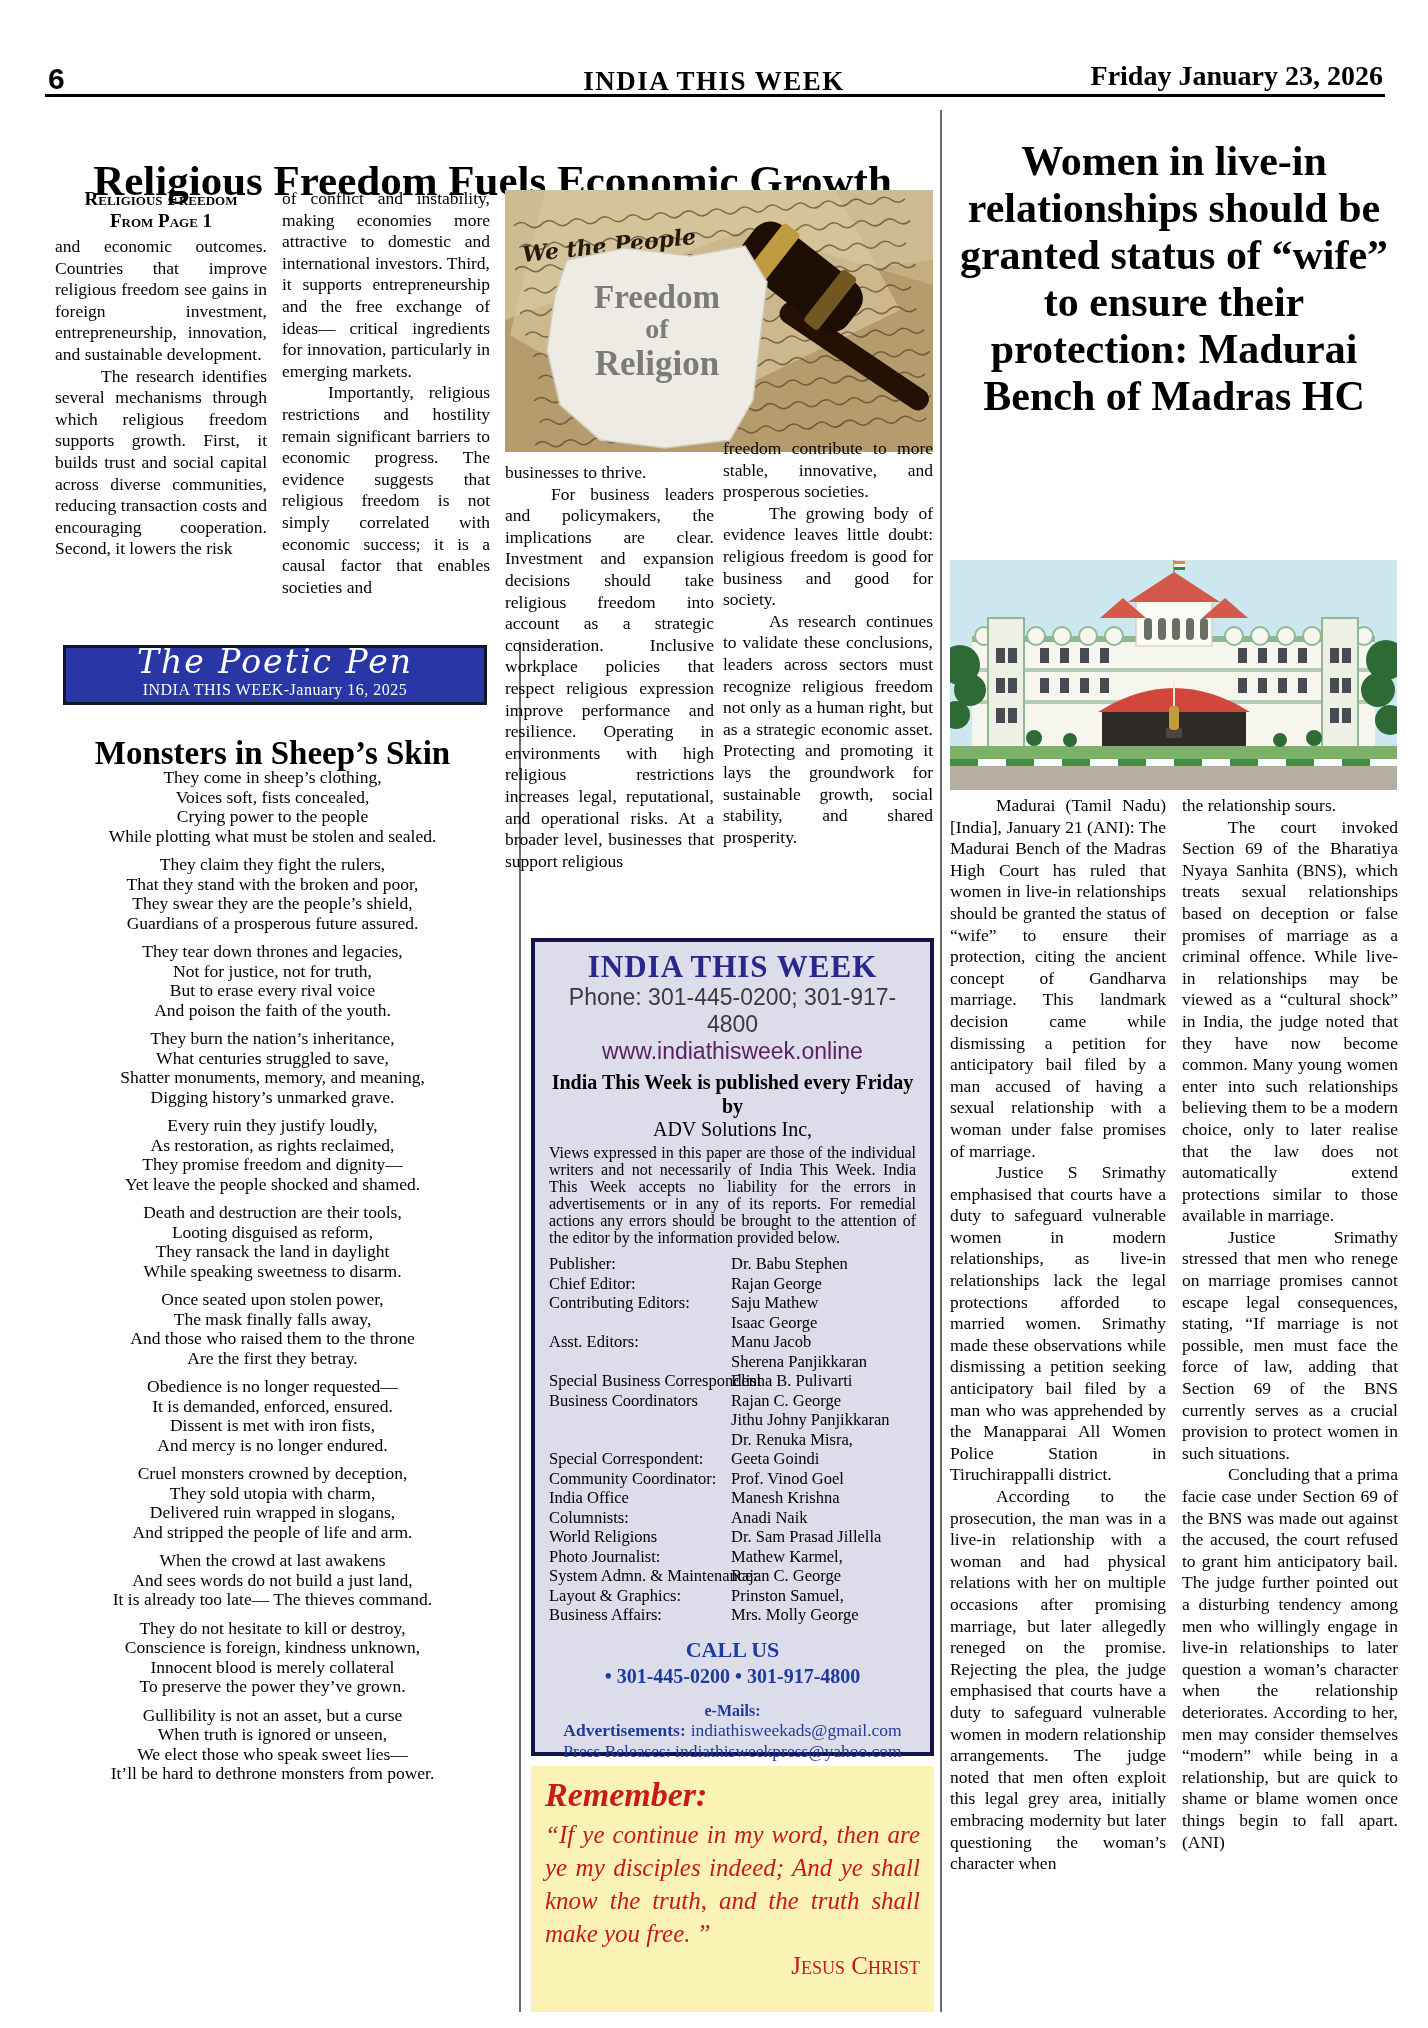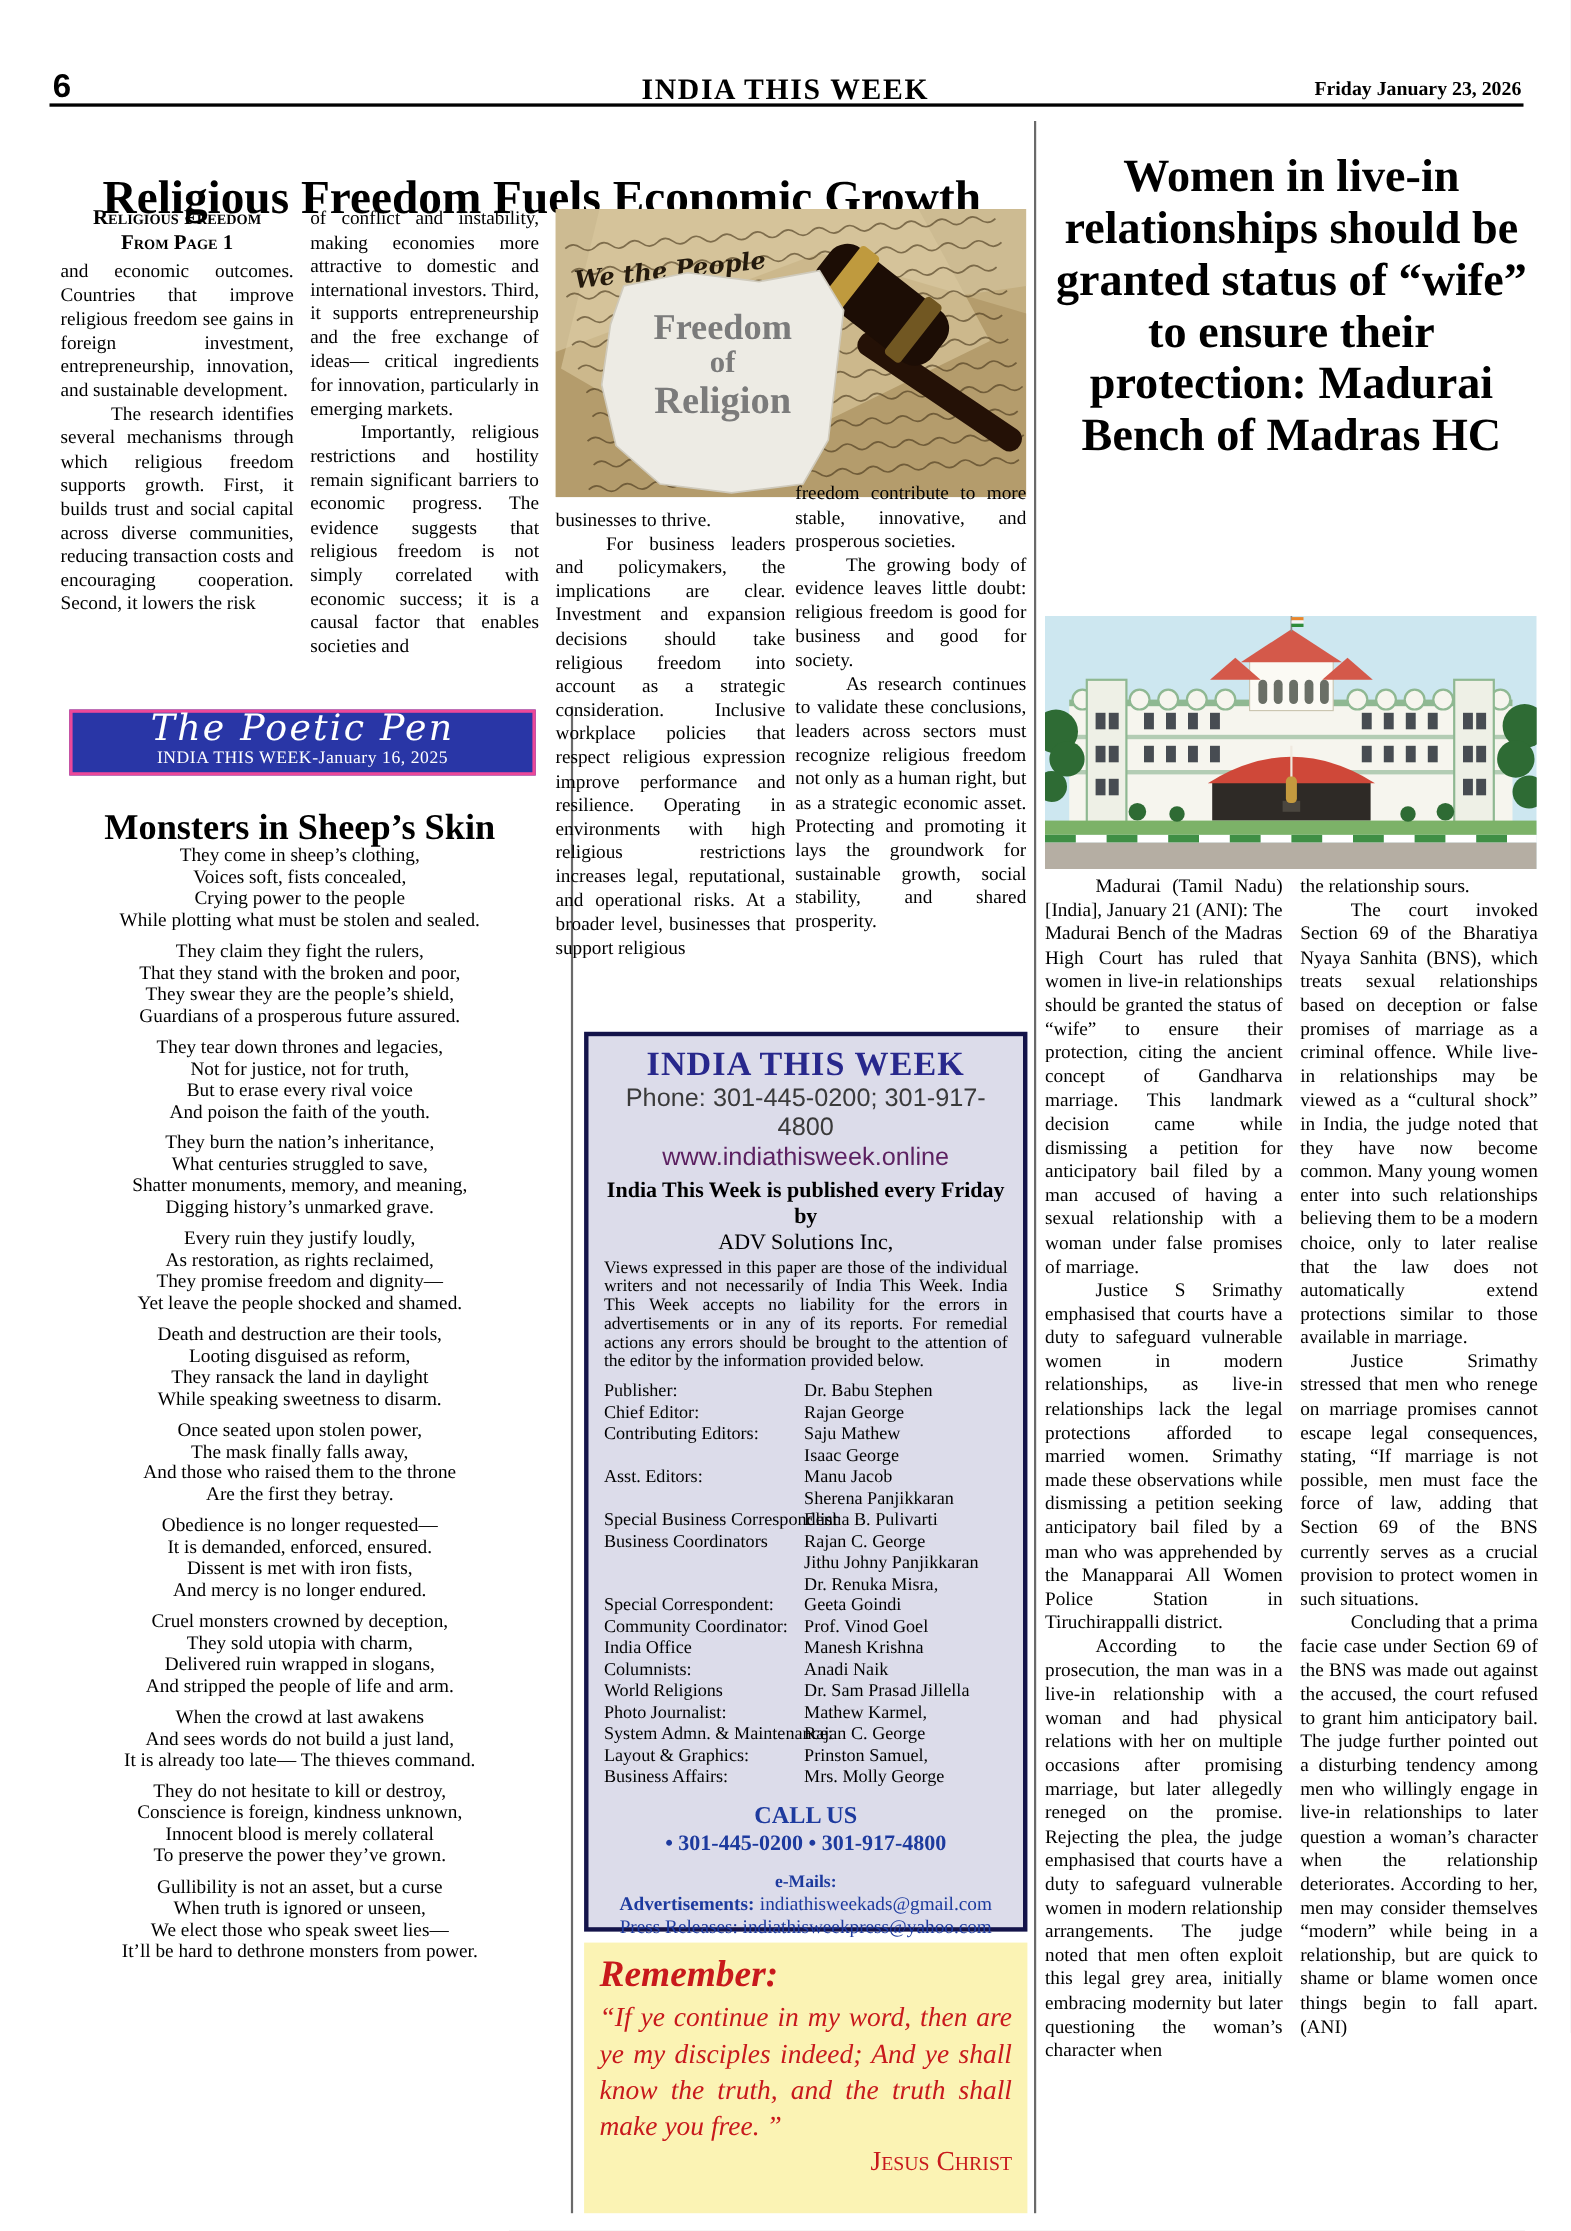--- a/index.html
+++ b/index.html
@@ -4,21 +4,21 @@
 <style>
   html,body { margin:0; padding:0; background:#e8e8e8; }
   .page { position:relative; width:1428px; height:2028px; margin:0 auto; background:#fff;
           font-family:"Liberation Serif", serif; color:#000; overflow:hidden; }
 
   
   .pageno   { position:absolute; left:48px; top:62px; font-size:30px; font-weight:bold;
               font-family:"Liberation Sans", sans-serif; }
   .masthead { position:absolute; left:0; right:0; top:66px; text-align:center;
               font-size:27px; font-weight:bold; letter-spacing:1.5px; }
-  .dateline { position:absolute; right:45px; top:70px; font-size:18px; font-weight:bold;margin-left:33px; }
+  .dateline { position:absolute; right:45px; top:60px; font-size:28px; font-weight:bold;margin-left:33px; }
   .toprule  { position:absolute; left:45px; right:43px; top:94px; height:3px; background:#000; }
 
   .vdiv { position:absolute; width:2px; background:#6a6a6a; }
   #vdiv-main { left:940px; top:110px; height:1902px; }
   #vdiv-left { left:519px; top:642px; height:1370px; }
 
   
   .headline-main { position:absolute; left:50px; width:885px; top:128px; text-align:center;
                    font-size:43px; line-height:48px; font-weight:bold; }
   .col { position:absolute; text-align:justify; font-size:17.5px; line-height:21.6px; }
@@ -29,21 +29,21 @@
   #col3 { left:505px; top:462px; width:209px; }
   #col4 { left:723px; top:438px; width:210px; }
   .colhead { text-align:center; font-weight:bold; font-variant:small-caps;
              font-size:19px; line-height:22px; margin-bottom:4px; }
   .colhead span { display:block; }
   .art-image { position:absolute; left:505px; top:190px; width:428px; height:262px; }
   .art-image svg, .photo svg { display:block; width:100%; height:100%; }
 
   
   .pp-box { position:absolute; left:63px; top:645px; width:424px; height:60px;
-            background:#2936a6; border:3px solid #ec4899; box-sizing:border-box;
+            background:#2936a6; border:3px solid #0f172a; box-sizing:border-box;
             text-align:center; color:#fff; }
   .pp-title { font-style:italic; font-size:33px; line-height:33px; margin-top:-3px;
               font-family:"DejaVu Serif", serif; letter-spacing:2px; }
   .pp-sub   { font-weight:normal; font-size:16px; line-height:23px; letter-spacing:.5px; }
   .poem-title { position:absolute; left:55px; top:708px; width:435px; text-align:center;
                 font-size:33px; font-weight:bold; }
   .poem { position:absolute; left:55px; top:768px; width:435px; text-align:center;
           font-size:17.5px; line-height:19.5px; }
   .poem .stanza { white-space:pre-line; margin:0 0 9px 0; }
 

